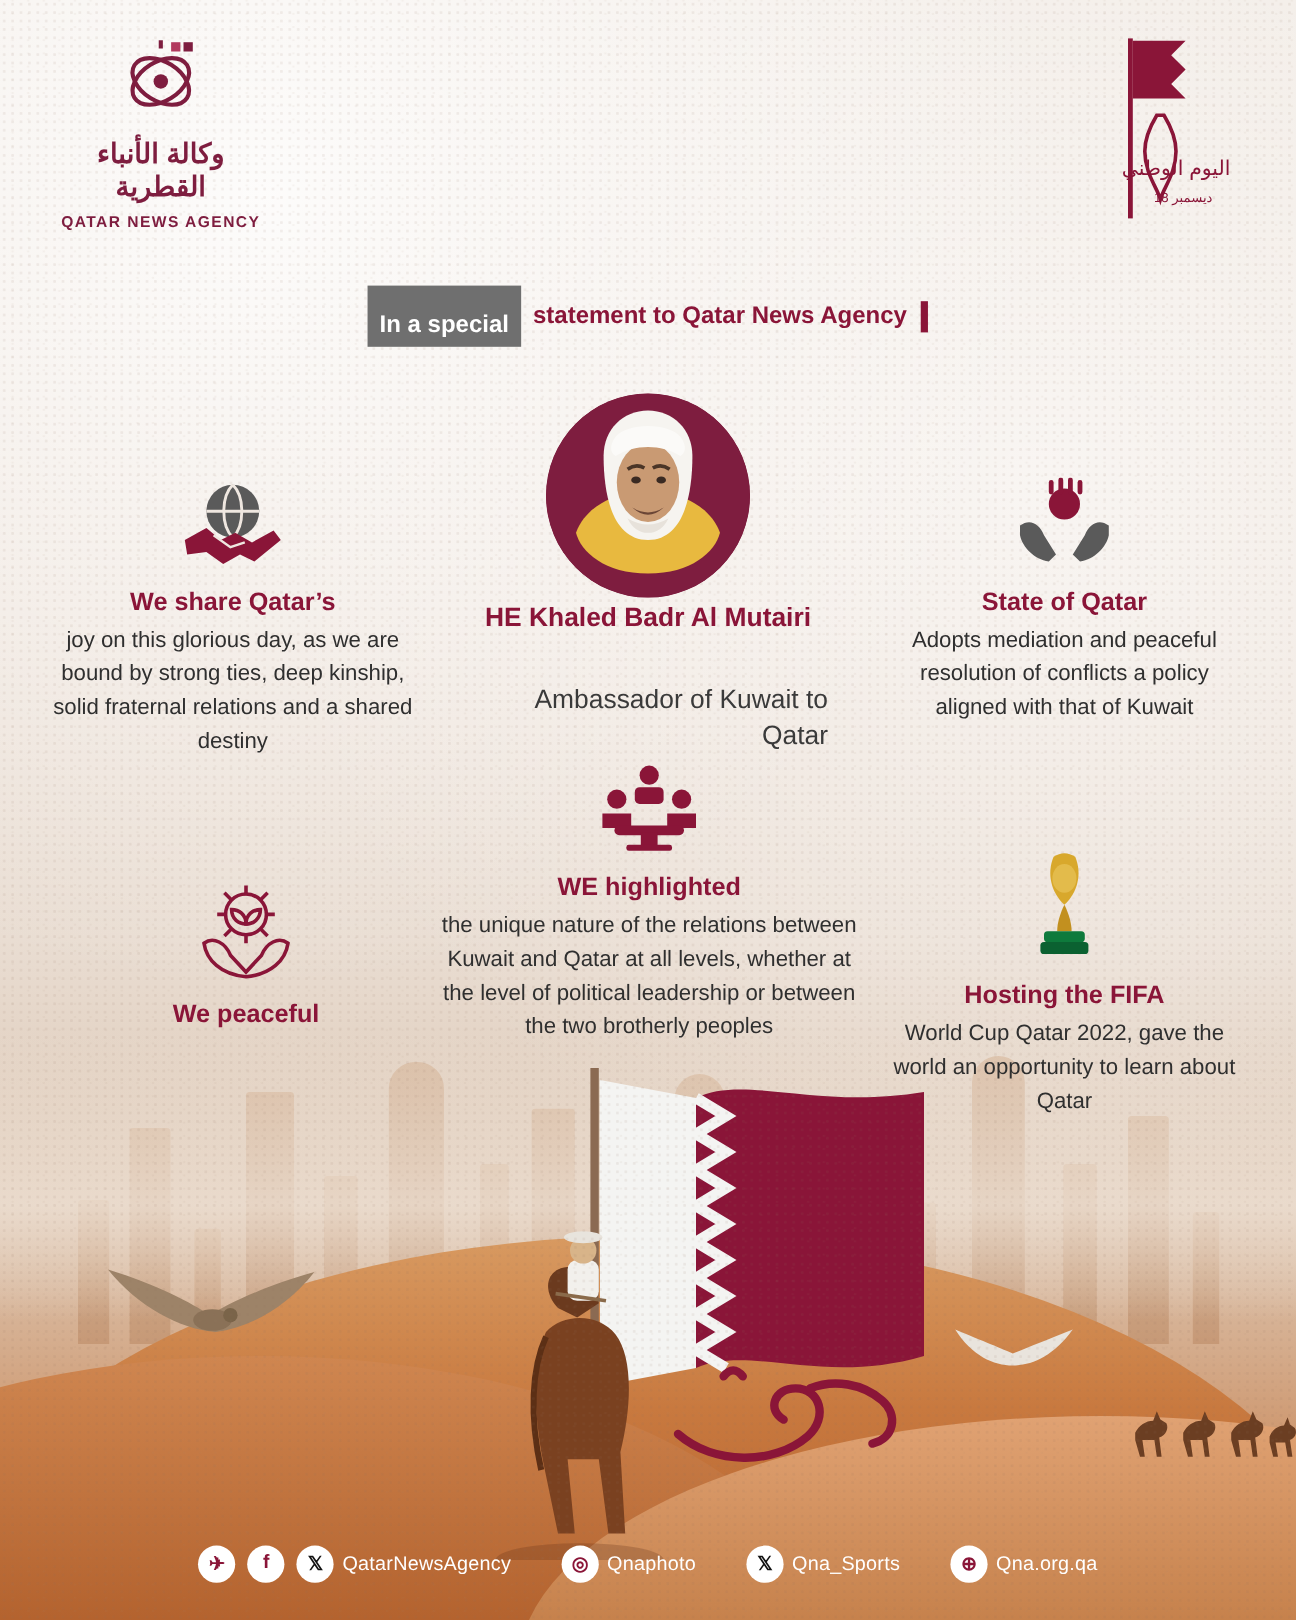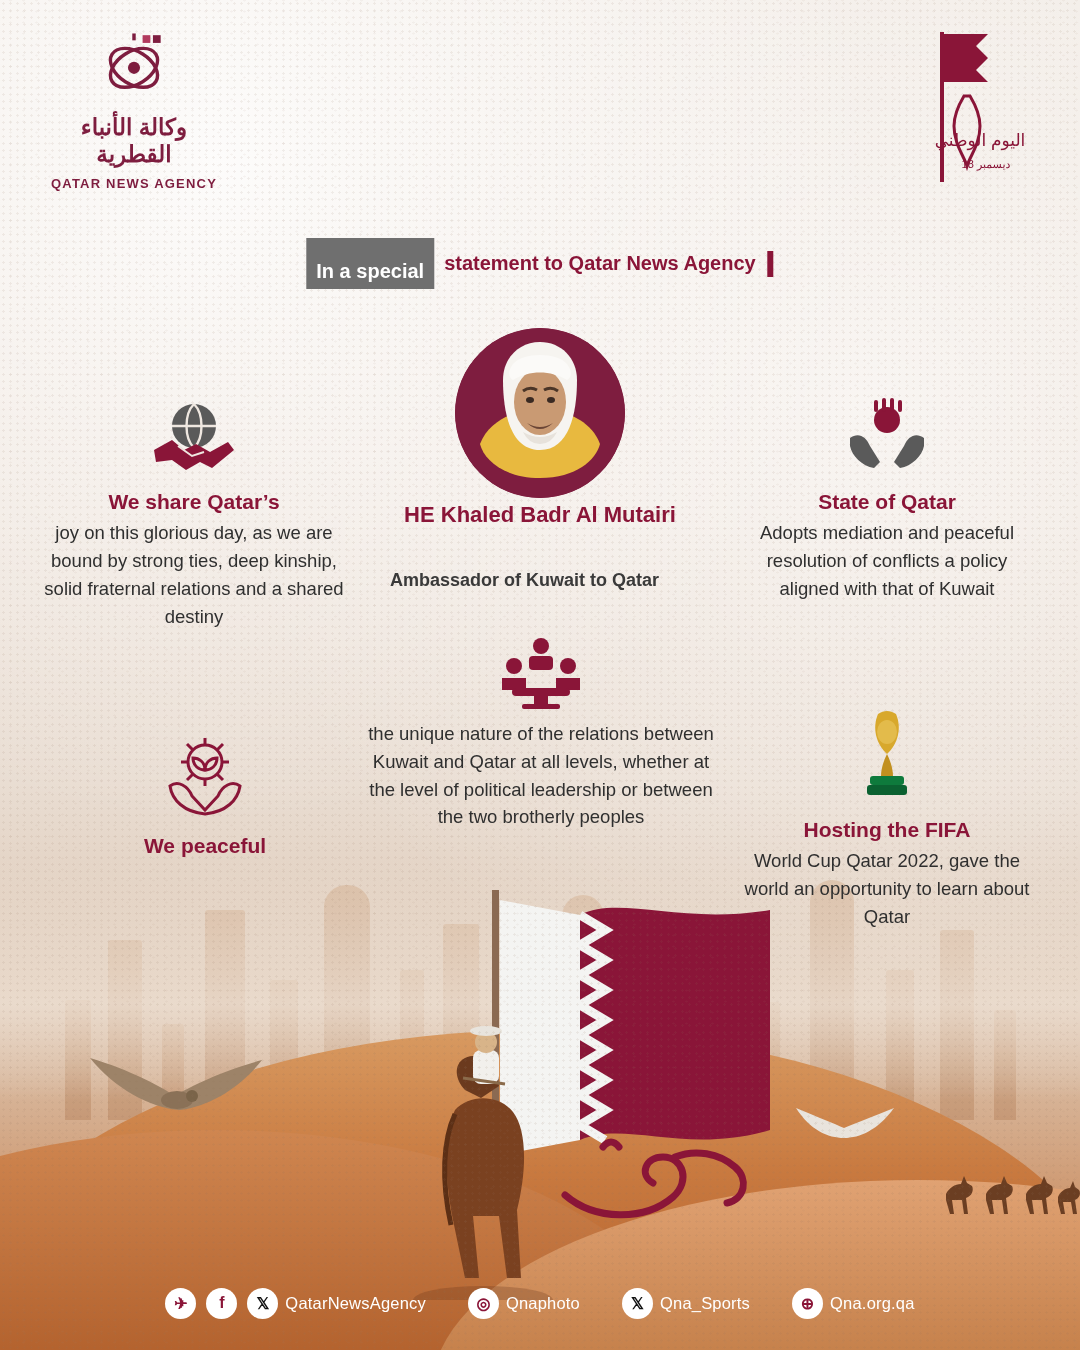--- a/index.html
+++ b/index.html
@@ -62,21 +62,21 @@
   .headline { margin-top:14px; font-size:34px; font-weight:bold; color:#8a1538; letter-spacing:.1px; }
 
   .subbar { position:absolute; left:50%; transform:translateX(-50%); top:238px; display:flex; align-items:center; gap:0; }
   .sub-hl { background:#6f6f6f; color:#fff; font-weight:bold; font-size:20px; padding:22px 10px 6px; }
   .sub-rest { color:#8a1538; font-weight:bold; font-size:20px; padding:5px 10px 6px; }
   .sub-tick { width:6px; height:26px; background:#8a1538; margin-left:2px; }
 
   
   .portrait { position:absolute; left:50%; transform:translateX(-50%); top:328px; width:170px; height:170px; border-radius:50%; overflow:hidden; background:#7e1d3f; }
   .p-name { position:absolute; left:50%; transform:translateX(-50%); top:500px; width:330px; text-align:center; color:#8a1538; font-size:22px; font-weight:bold; line-height:1.32; }
-  .p-title { position:absolute; left:50%; transform:translateX(-50%); top:568px; width:300px; text-align:left; color:#3a3a3a; font-size:18px; font-weight:bold; line-height:1.35; }
+  .p-title { position:absolute; left:50%; transform:translateX(-50%); top:568px; width:300px; text-align:right; color:#3a3a3a; font-size:22px; font-weight:normal; line-height:1.35; }
 
   
   .card { position:absolute; text-align:center; }
   .card .ico { height:74px; display:flex; align-items:flex-end; justify-content:center; margin-bottom:10px; }
   .card h3 { margin:16px 0 4px; color:#8a1538; font-size:21px; font-weight:bold; line-height:1.3; }
   .card p { margin:0; color:#2f2f2f; font-size:18.5px; line-height:1.5; }
 
   #card-left-top { left:44px; top:398px; width:300px; }
   #card-right-top { left:742px; top:398px; width:290px; }
   #card-center-mid { left:358px; top:636px; width:366px; }
@@ -251,20 +251,21 @@
           <circle cx="16" cy="30" r="8"></circle>
           <path d="M4,42 h24 v12 h-24z" rx="4"></path>
           <circle cx="70" cy="30" r="8"></circle>
           <path d="M58,42 h24 v12 h-24z"></path>
           <rect x="14" y="52" width="58" height="8" rx="4"></rect>
           <rect x="36" y="58" width="14" height="12"></rect>
           <rect x="24" y="68" width="38" height="5" rx="2"></rect>
         </g>
       </svg>
     </div>
+    <h3>WE highlighted</h3>
     <p>the unique nature of the relations between Kuwait and Qatar at all levels, whether at the level of political leadership or between the two brotherly peoples</p>
   </div>
 
   <div class="card" id="card-left-bottom">
     <div class="ico">
       <svg width="86" height="80" viewBox="0 0 86 80">
         <g fill="none" stroke="#8a1538" stroke-width="3">
           <circle cx="43" cy="26" r="17"></circle>
           <path d="M43,10 v-8 M43,42 v8 M27,26 h-8 M59,26 h8 M31,14 l-6,-6 M55,14 l6,-6 M31,38 l-6,6 M55,38 l6,6"></path>
           <path d="M43,34 c0,-8 -6,-12 -12,-12 c0,8 6,12 12,12z"></path>

